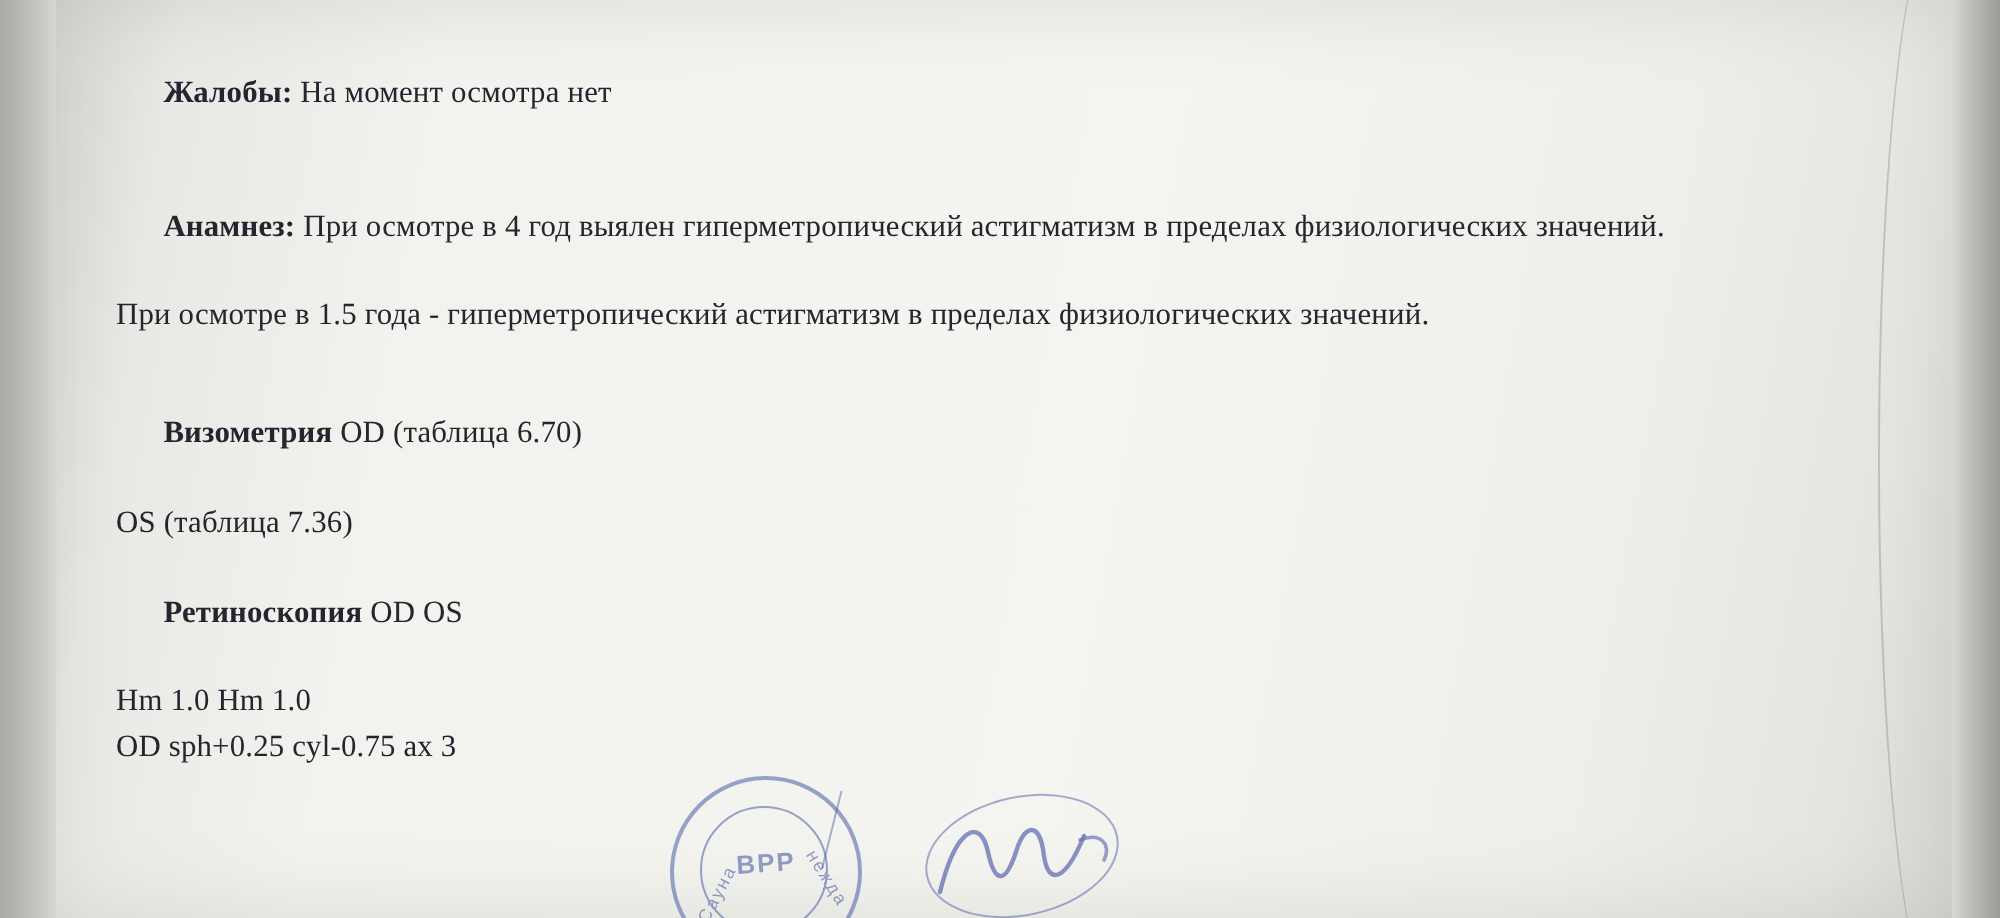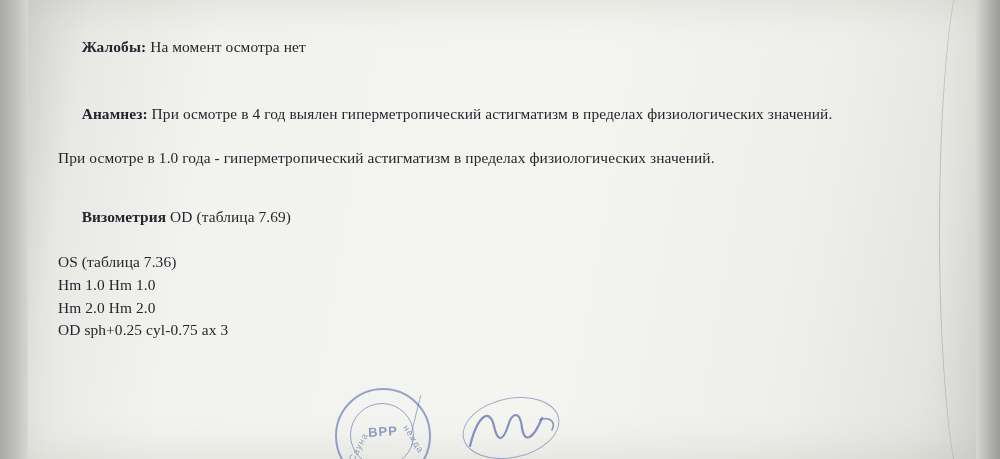--- a/index.html
+++ b/index.html
@@ -145,31 +145,33 @@
   <div class="content">
 
     <p class="line">
       <span class="b">Жалобы:</span><span> На момент осмотра нет</span>
     </p>
 
     <p class="line">
       <span class="b">Анамнез:</span><span> При осмотре в 4 год выялен гиперметропический астигматизм в пределах физиологических значений.</span>
     </p>
 
-    <p class="line">При осмотре в 1.0 года - гиперметропический астигматизм в пределах физиологических значений.</p>
+    <p class="line">При осмотре в 1.5 года - гиперметропический астигматизм в пределах физиологических значений.</p>
 
     <div class="gap-md"></div>
 
     <p class="line">
-      <span class="b">Визометрия</span><span> OD (таблица 7.69)</span>
+      <span class="b">Визометрия</span><span> OD (таблица 6.70)</span>
     </p>
     <p class="line">OS (таблица 7.36)</p>
 
+    <p class="line">
+      <span class="b">Ретиноскопия</span><span> OD OS</span>
+    </p>
     <p class="line">Hm 1.0 Hm 1.0</p>
-    <p class="line">Hm 2.0 Hm 2.0</p>
     <p class="line">OD sph+0.25 cyl-0.75 ax 3</p>
 
     <div class="gap-md"></div>
 
   </div>
 
   <div class="stamp">
     <div class="stamp-inner"></div>
     <div class="stamp-txt">ВРР</div>
     <div class="stamp-arc-left">Сауна</div>

